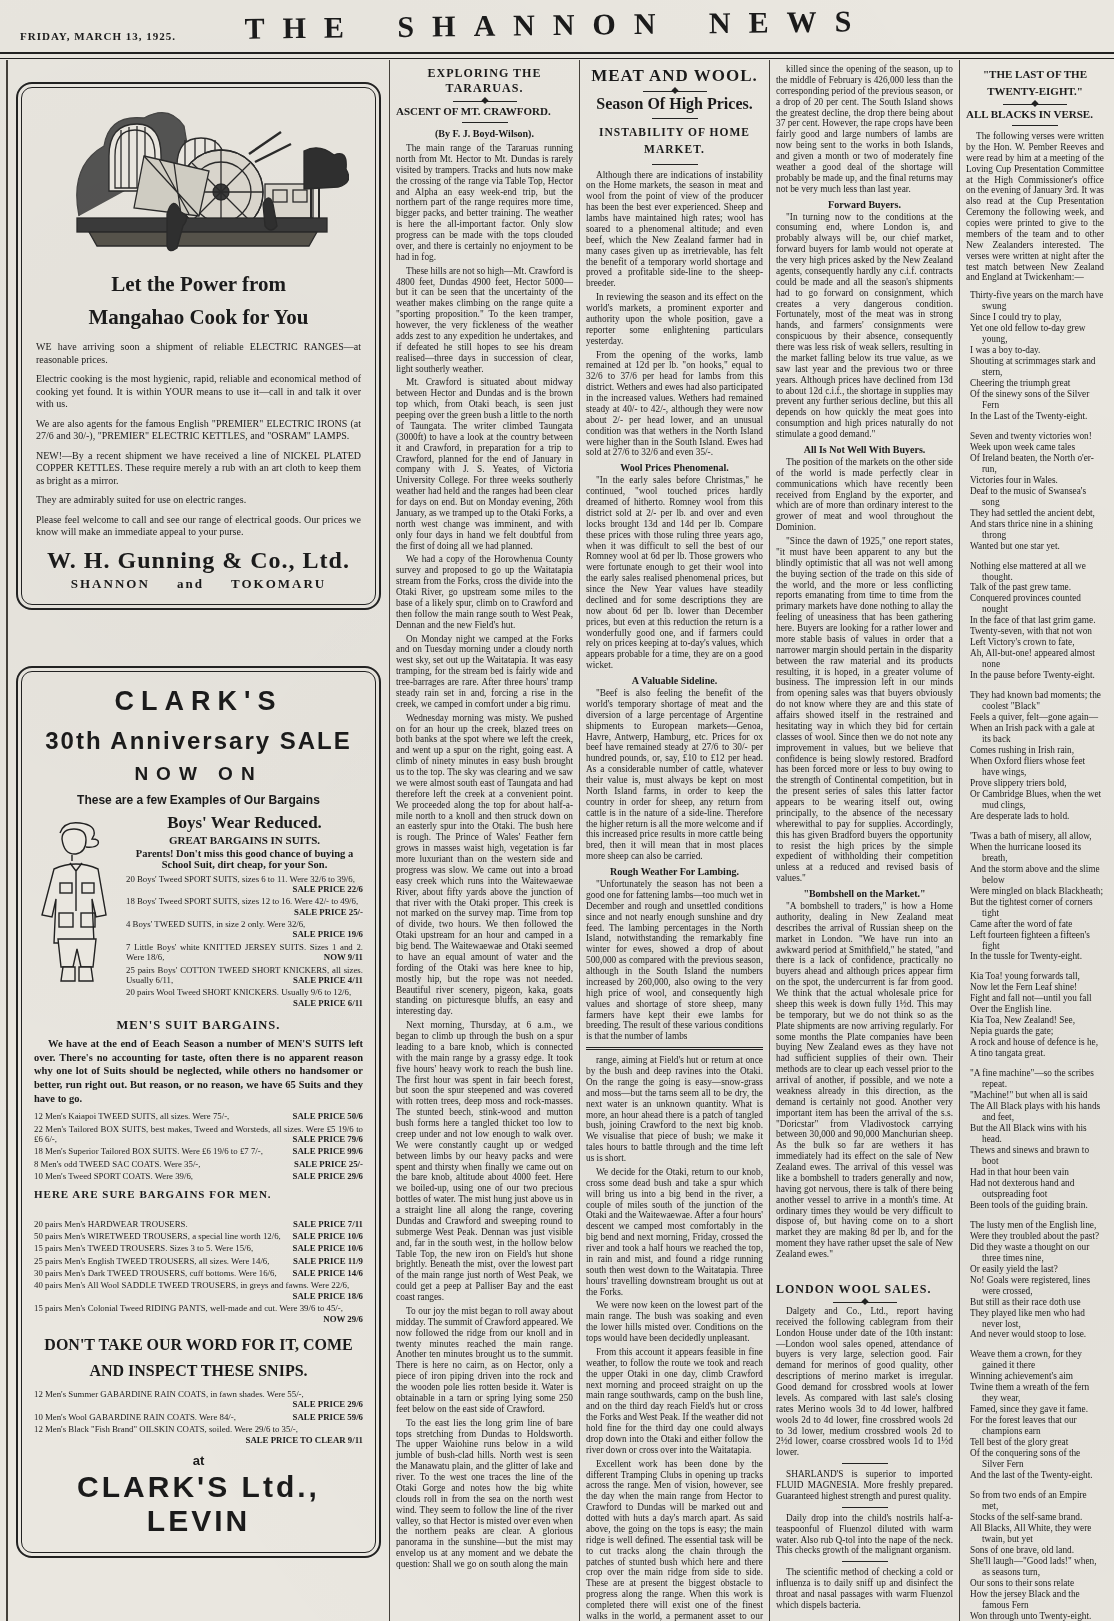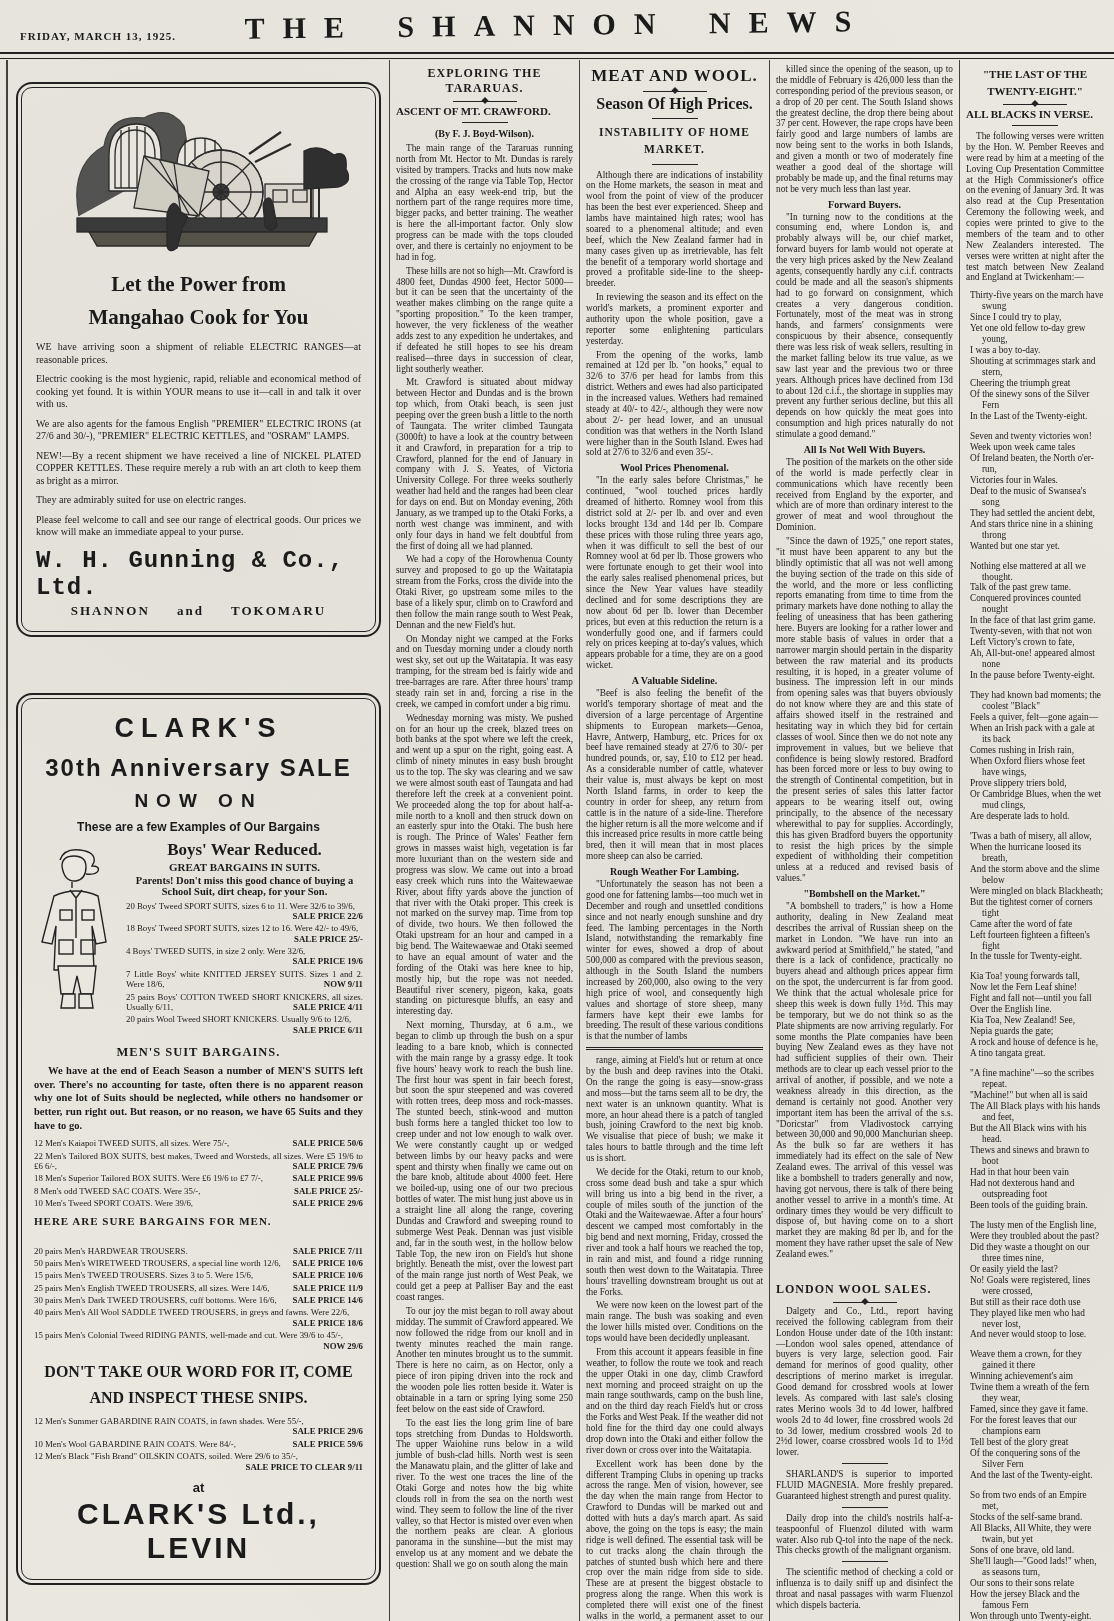--- a/index.html
+++ b/index.html
@@ -40,21 +40,21 @@
   .sale-item{font-size:8.8px;line-height:1.18;margin:0 0 2px 0;text-align:justify;overflow:hidden;}
   .sale-item .item-price{float:right;font-weight:bold;}
   
   .stanza{margin:0 0 9px 0;}
   .poem-line{font-size:9.3px;line-height:1.18;padding-left:16px;text-indent:-12px;}
   
   .adbox{border:2px solid #222;border-radius:16px;padding:3px;margin:0 2px;}
   .adbox-inner{border:1px solid #222;border-radius:11px;padding:8px 14px;}
   .gunning-head{font-size:21px;font-weight:bold;text-align:center;line-height:1.55;margin:4px 0 8px;}
   .ad-para{font-size:10px;line-height:1.25;text-align:justify;margin:0 0 7px;}
-  .gunning-co{font-size:24px;font-weight:bold;text-align:left;margin:8px 0 2px;letter-spacing:1px;font-family:Liberation Mono, monospace;}
+  .gunning-co{font-size:24px;font-weight:bold;text-align:center;margin:8px 0 2px;letter-spacing:1px;}
   .gunning-loc{font-size:13px;font-weight:bold;text-align:center;word-spacing:22px;letter-spacing:2px;margin-bottom:4px;}
   .sans{font-family:"Liberation Sans","DejaVu Sans",sans-serif;}
   .clarks-title{font-size:27px;font-weight:bold;text-align:center;letter-spacing:7px;margin:8px 0 4px;}
   .clarks-sale{font-size:24px;font-weight:bold;text-align:center;letter-spacing:2px;margin:10px 0 2px;}
   .clarks-now{font-size:19px;font-weight:bold;text-align:center;letter-spacing:8px;margin:8px 0 4px;}
   .clarks-tag{font-size:12px;font-weight:bold;text-align:center;margin:8px 0 6px;}
   .boys-head{font-size:17px;font-weight:bold;text-align:center;margin:0 0 1px;}
   .boys-sub{font-size:11px;font-weight:bold;text-align:center;margin:0 0 2px;}
   .boys-intro{font-size:10.5px;font-weight:bold;text-align:center;margin:0 0 4px;}
   .boys-flex{display:flex;}

